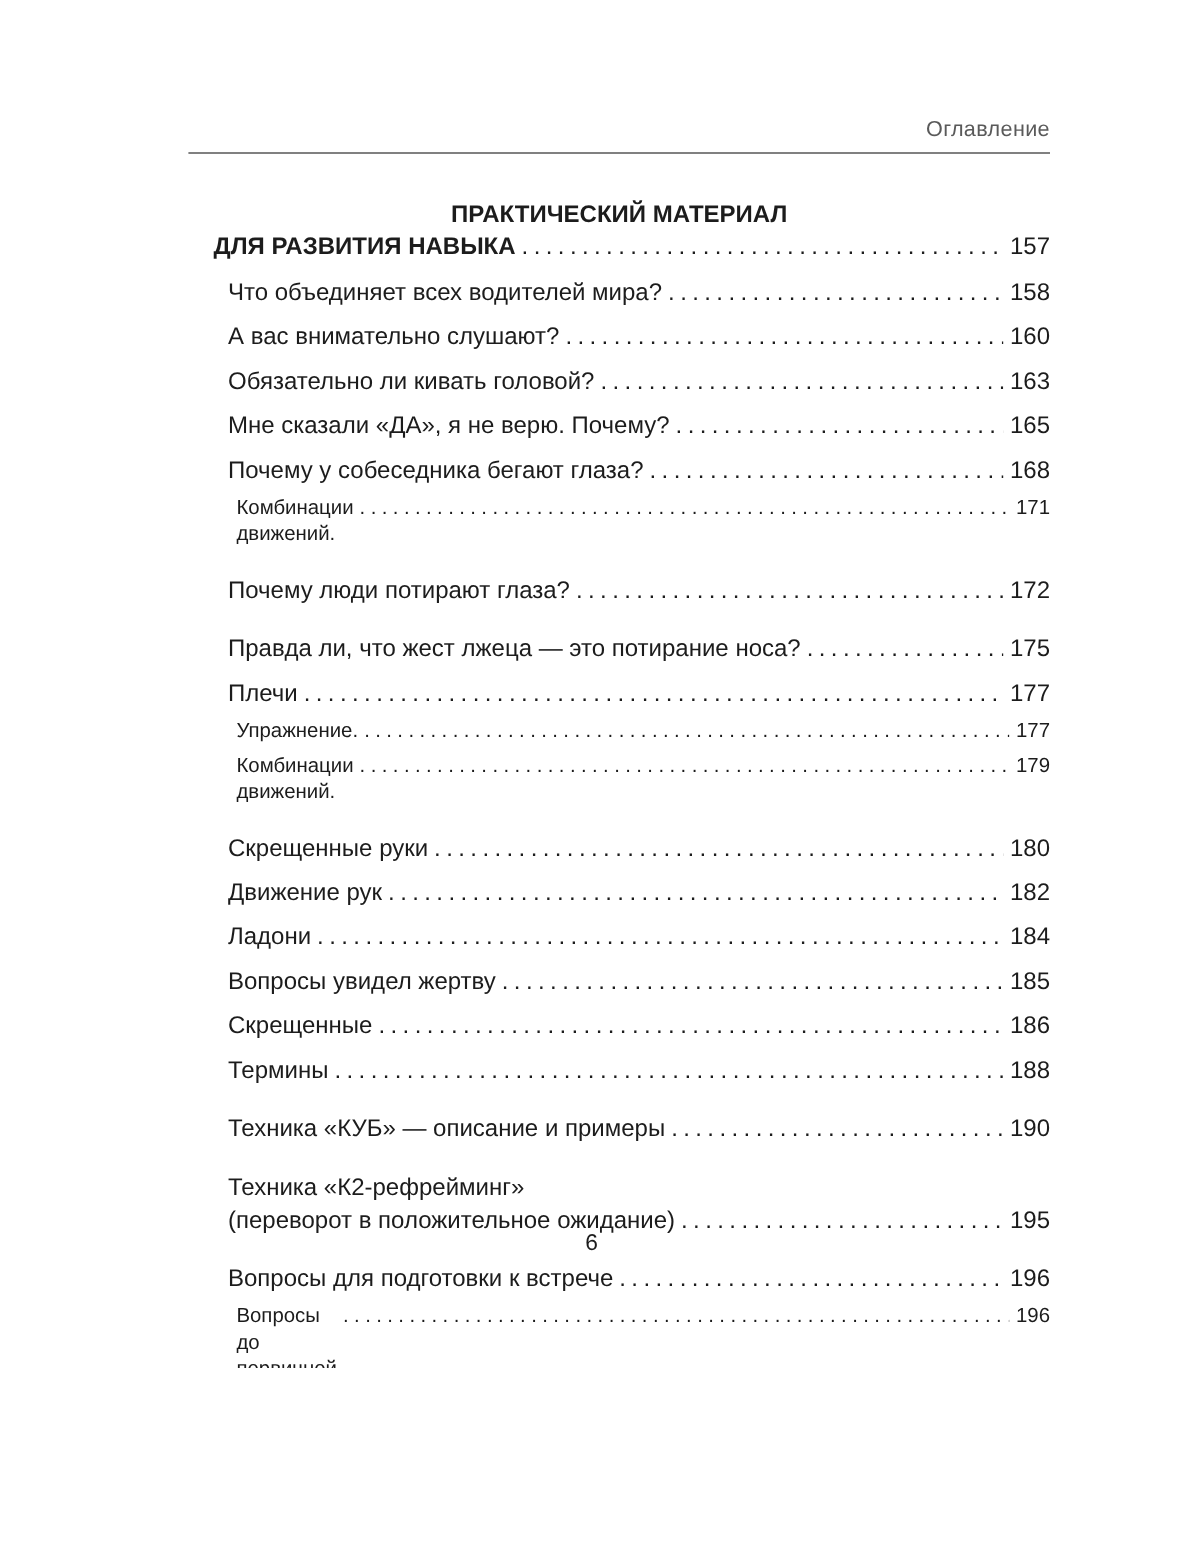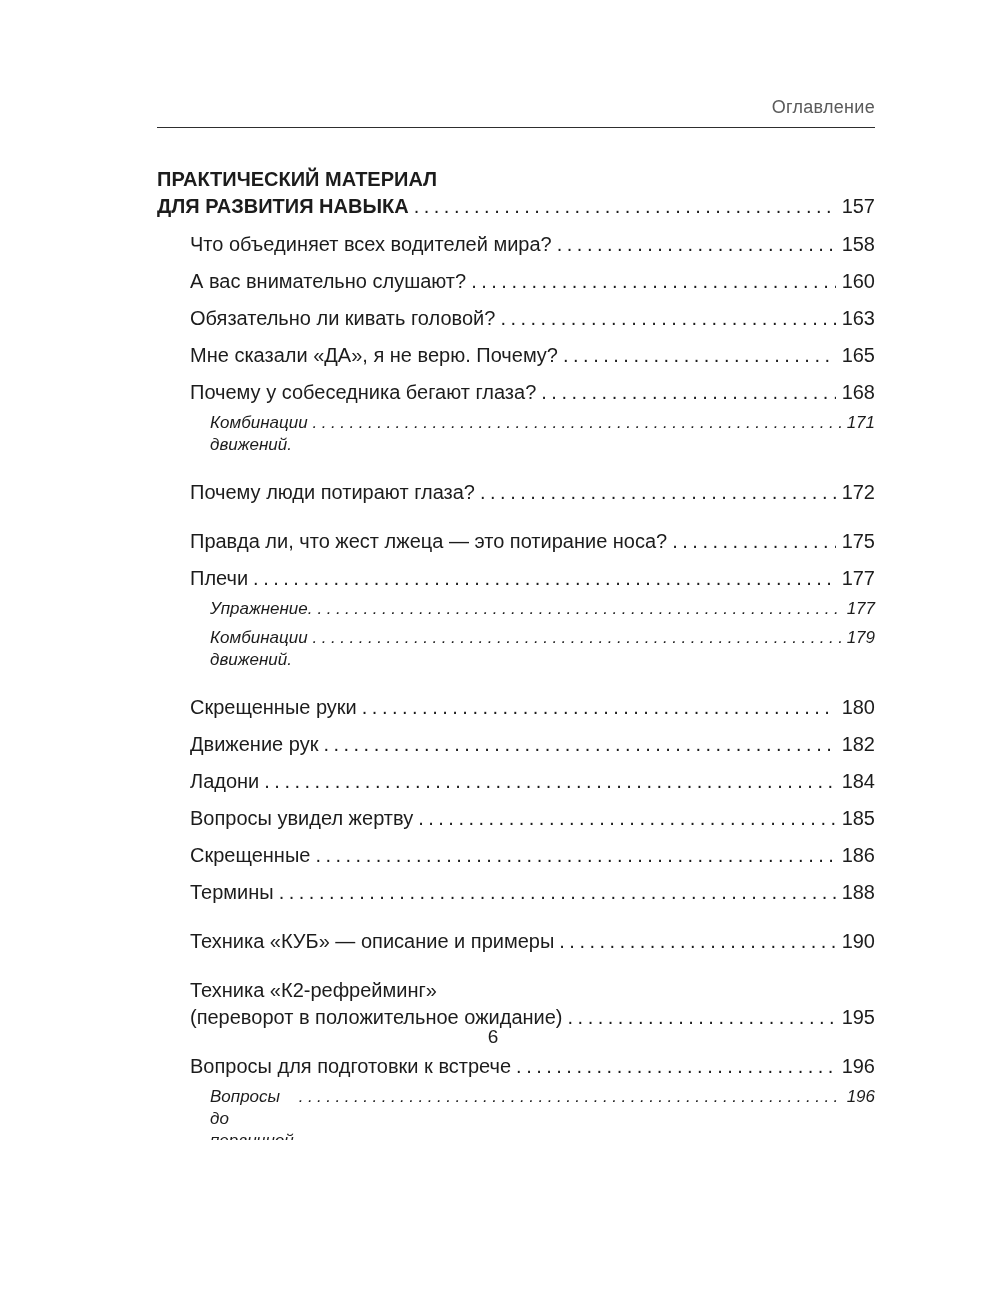--- a/index.html
+++ b/index.html
@@ -33,38 +33,38 @@
     letter-spacing:0.3px;
   }
   .header-rule{
     border-bottom:1.5px solid var(--rule);
     margin-top:9px;
   }
   .toc{
     margin:38px 111px 0 157px;
   }
   .entry{margin-top:11px;}
-  .entry.level0{margin-left:0;margin-top:0;}
+  .entry.level0{margin-left:0;margin-top:0;text-align:center;}
   .entry.level1{margin-left:33px;}
-  .entry.level2{margin-left:53px;margin-top:7px;font-style:italic;}
+  .entry.level2{margin-left:40px;margin-top:7px;}
   .entry.gap{margin-top:23px;}
   .entry.bold{font-weight:bold;margin-left:0;}
   .entry-line{
     font-size:20px;
     line-height:27px;
   }
   .entry.level2 .entry-line,
   .entry.level2 .entry-row{font-size:17px;line-height:22px;}
   .entry-row{
     display:flex;
     align-items:baseline;
     font-size:20px;
     line-height:26px;
   }
-  .entry.bold .entry-row{line-height:27px;}
+  .entry.bold .entry-row{line-height:27px;margin-left:21px;}
   .label{
     flex:0 1 auto;
     white-space:nowrap;
   }
   .entry.level2 .label{white-space:normal;}
   .leader{
     flex:1 1 auto;
     overflow:hidden;
     white-space:nowrap;
     margin:0 2px 0 5px;

